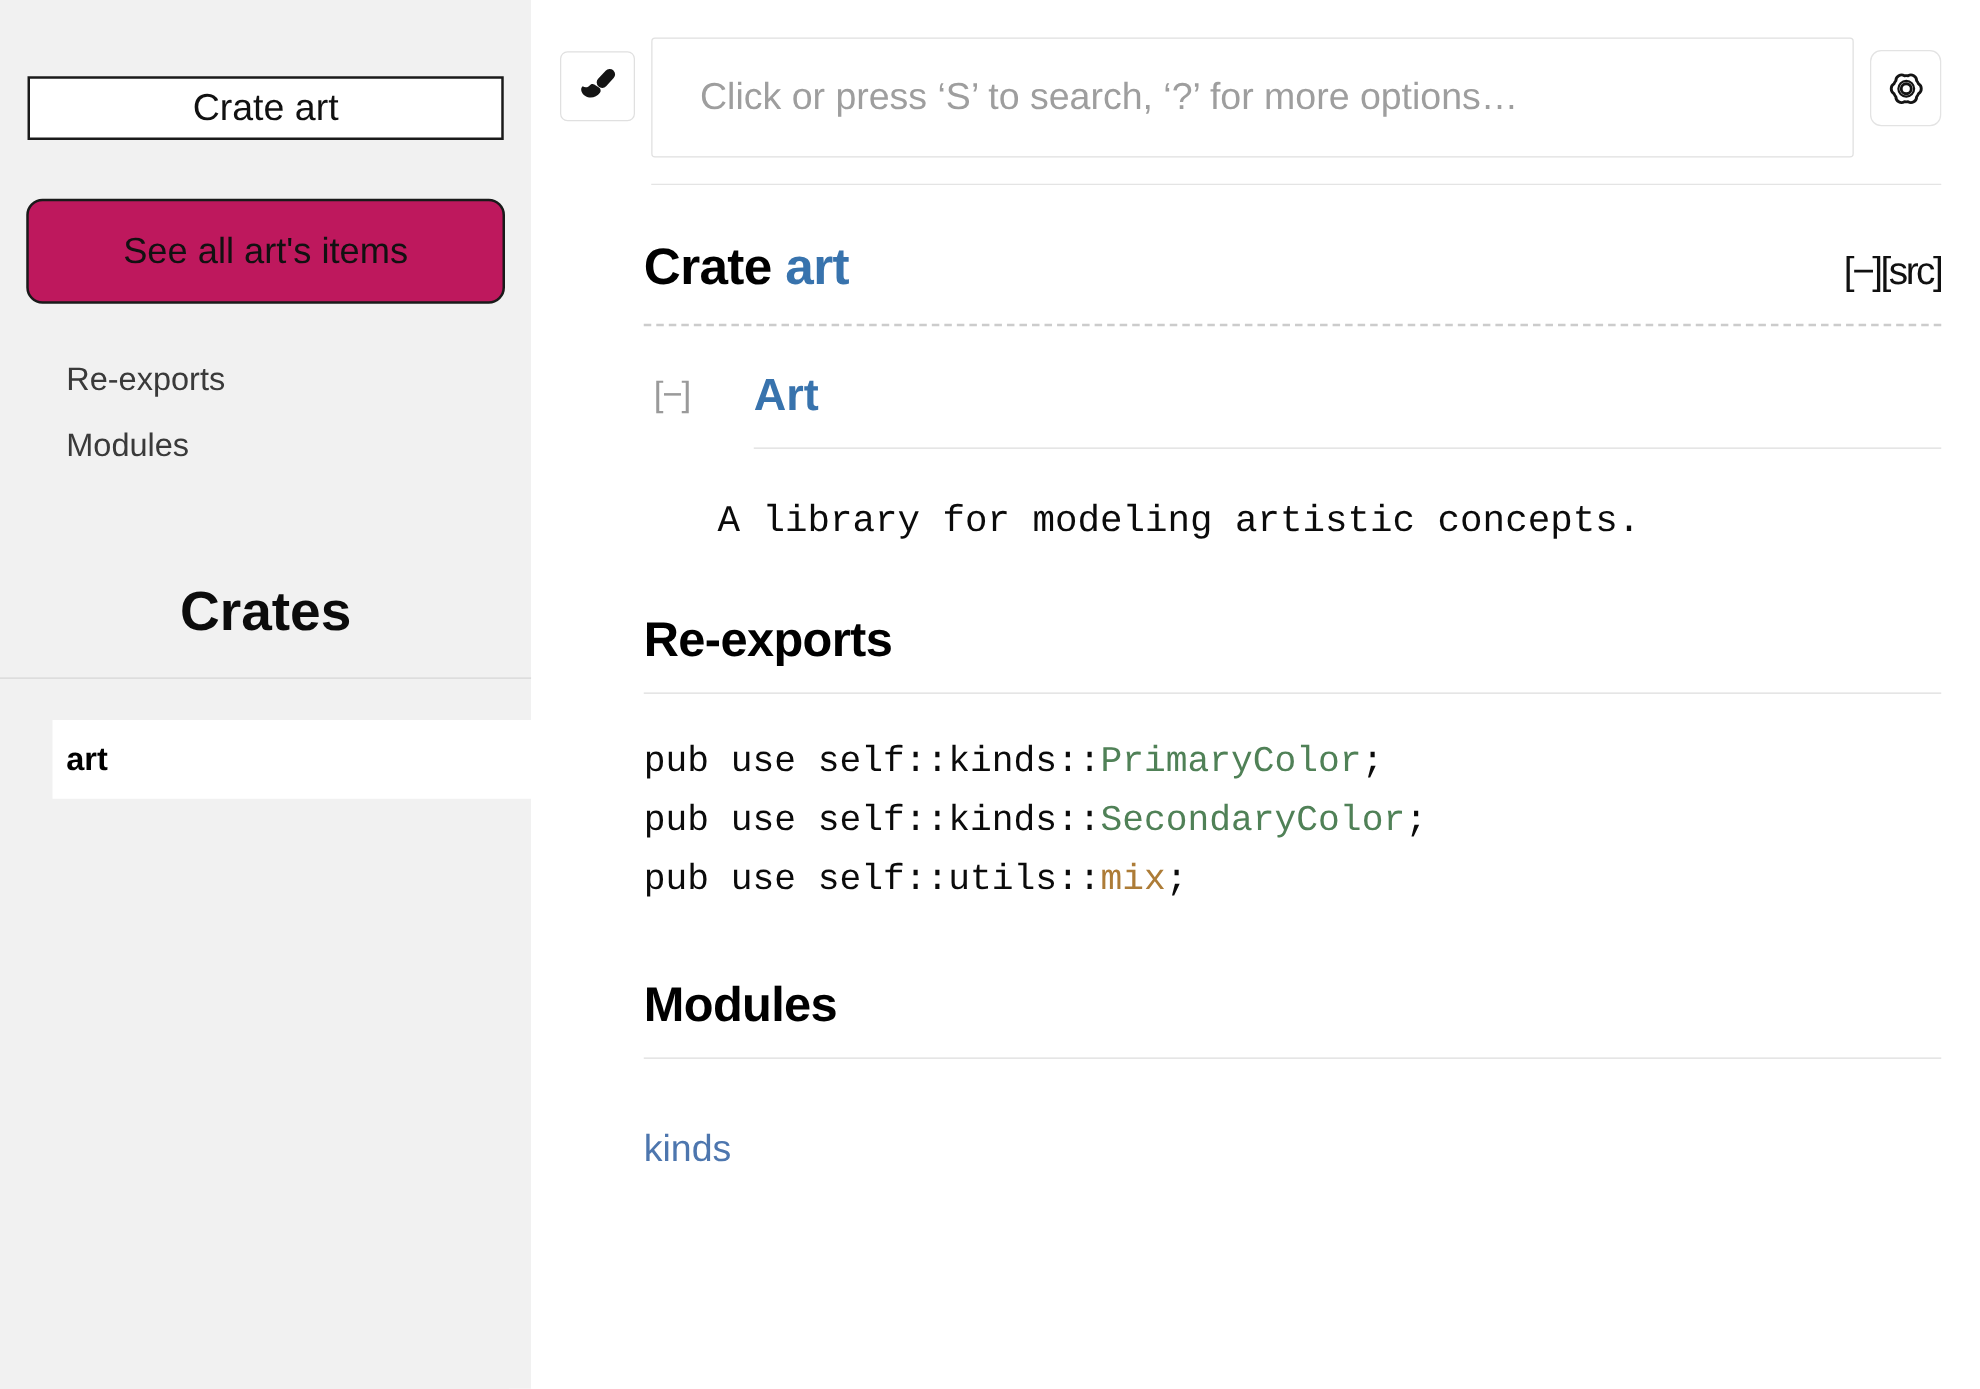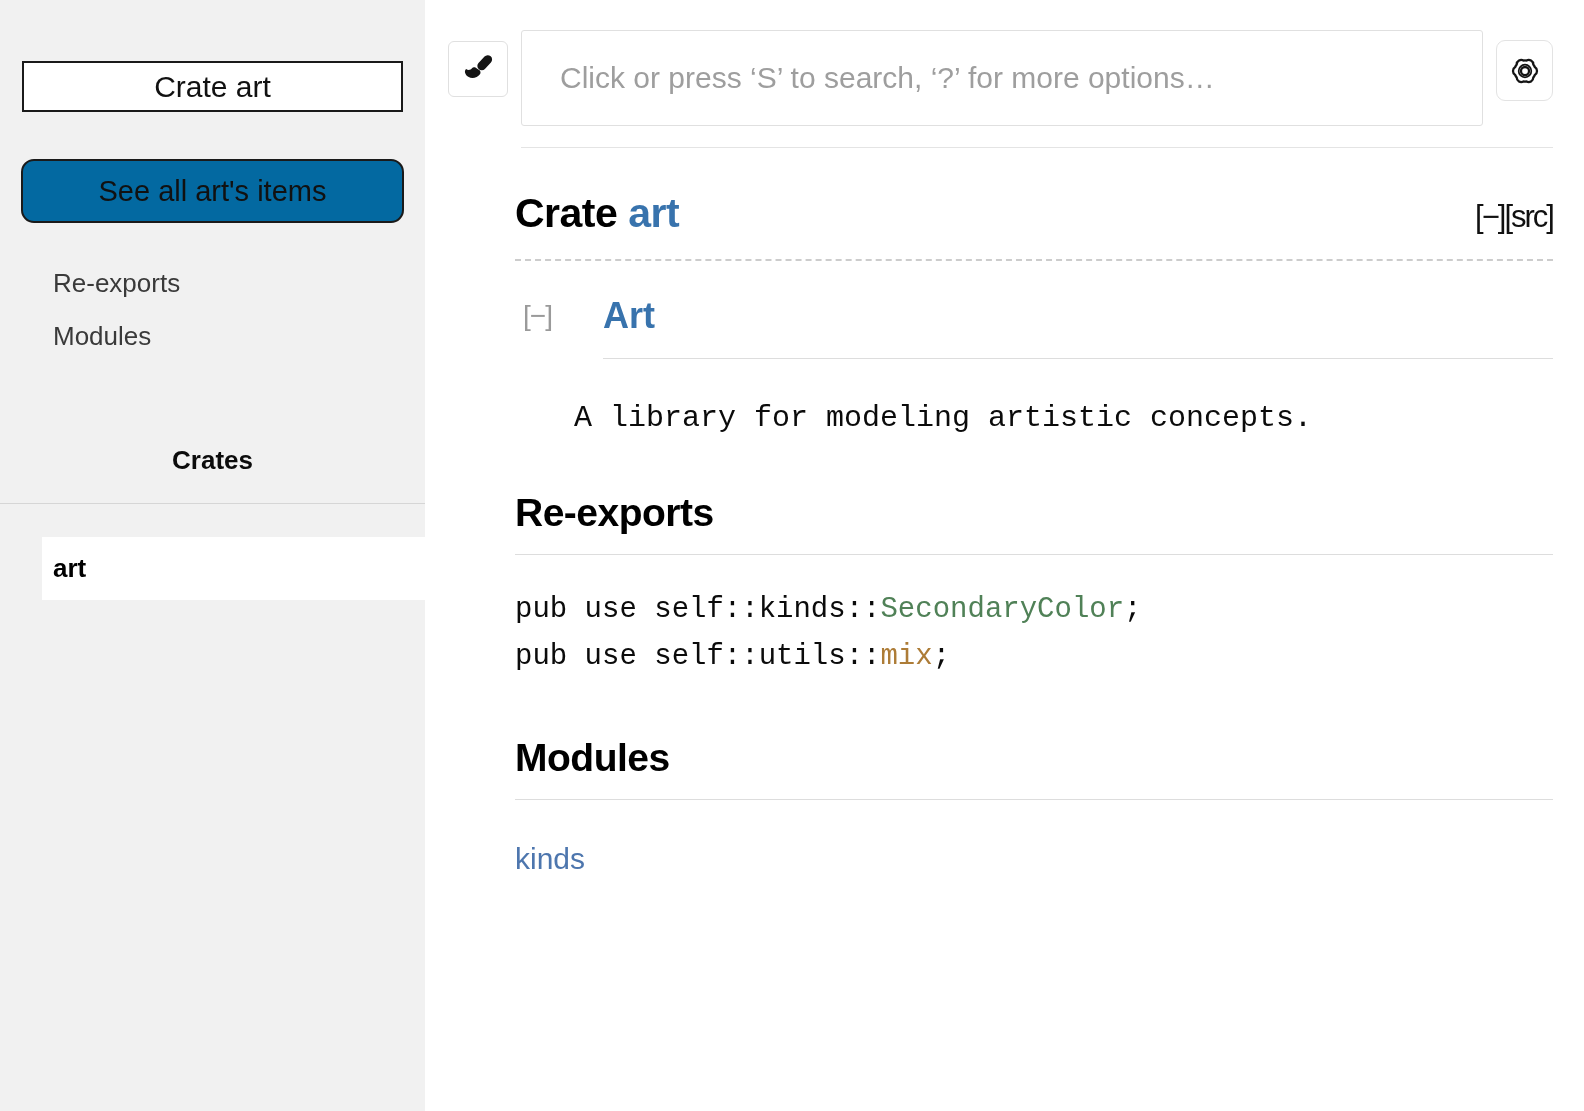--- a/index.html
+++ b/index.html
@@ -21,40 +21,40 @@
     height: 51px;
     background: #fff;
     border: 2px solid #1a1a1a;
     display: flex; align-items: center; justify-content: center;
     font-size: 30px; color: #111;
     cursor: pointer;
   }
   .see-all-btn {
     display: flex; align-items: center; justify-content: center;
     margin: 47px 21px 0 21px;
-    height: 64px;
-    background: #0369a1;
+    height: 84px;
+    background: #be185d;
     border: 2px solid #1a1a1a;
     border-radius: 13px;
     font-size: 29px; color: #111;
     cursor: pointer;
   }
   .side-links { margin-top: 34px; }
   .side-link {
     display: block;
     padding: 11px 0 11px 53px;
     font-size: 26px;
     color: #3a3a3a;
     text-decoration: none;
     cursor: pointer;
   }
   .crates-title {
     margin-top: 82px;
     text-align: center;
-    font-size: 26px;
+    font-size: 44px;
     font-weight: 700;
     color: #0c0c0c;
   }
   .crates-divider { margin-top: 27px; border-top: 1px solid #d6d6d6; }
   .crate-list { margin-top: 33px; }
   .crate-item {
     display: block;
     font-size: 26px;
     color: #222;
     text-decoration: none;
@@ -165,21 +165,21 @@
     font-family: "Liberation Mono", "DejaVu Sans Mono", monospace;
     font-size: 29px;
     line-height: 47px;
     color: #0b0b0b;
     white-space: pre;
   }
   .code-block a { text-decoration: none; cursor: pointer; }
   .code-block a.enum { color: #508157; }
   .code-block a.fn { color: #ad7c37; }
 
-  .module-links { margin-top: 34px; }
+  .module-links { margin-top: 48px; }
   .module-link {
     display: block;
     font-size: 30px;
     line-height: 49px;
     color: #4d76ae;
     text-decoration: none;
     cursor: pointer;
   }
 
   .icon-svg { display: block; }
@@ -254,21 +254,21 @@
     <div class="doc-section">
       <a class="collapse-toggle">[−]</a>
       <div class="docblock">
         <a class="doc-h1">Art</a>
         <p>A library for modeling artistic concepts.</p>
       </div>
     </div>
 
     <h2 class="section-header">Re-exports</h2>
 
-    <div class="code-block"><div><span>pub use self::kinds::</span><a class="enum">SecondaryColor</a><span>;</span></div><div><span>pub use self::utils::</span><a class="fn">mix</a><span>;</span></div></div>
+    <div class="code-block"><div><span>pub use self::kinds::</span><a class="enum">PrimaryColor</a><span>;</span></div><div><span>pub use self::kinds::</span><a class="enum">SecondaryColor</a><span>;</span></div><div><span>pub use self::utils::</span><a class="fn">mix</a><span>;</span></div></div>
 
     <h2 class="section-header">Modules</h2>
 
     <div class="module-links">
       <a class="module-link">kinds</a>
     </div>
 
   </div>
 </div>
 

